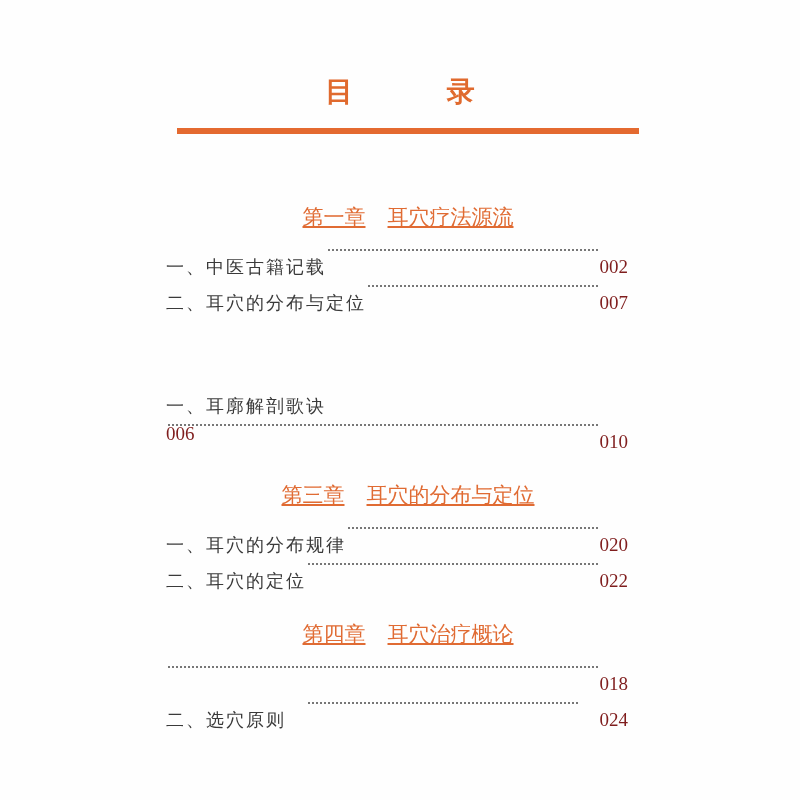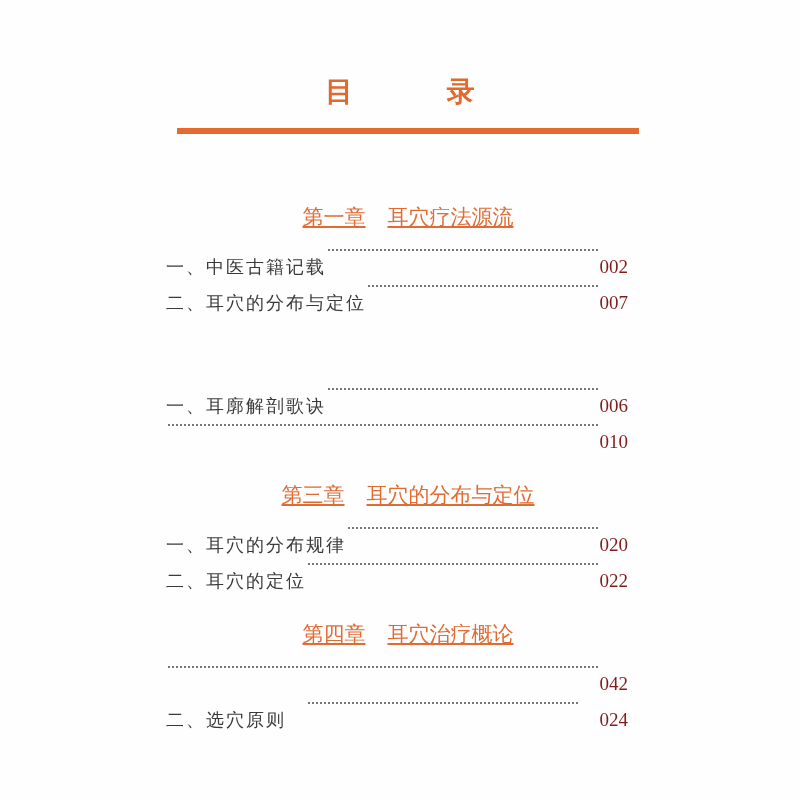--- a/index.html
+++ b/index.html
@@ -45,21 +45,21 @@
     <span class="label">一、中医古籍记载</span>
     <span class="dots"></span>
     <span class="page-no">002</span>
   </div>
   <div class="entry" style="top:290px;">
     <span class="label">二、耳穴的分布与定位</span>
     <span class="dots"></span>
     <span class="page-no">007</span>
   </div>
 
-  <div class="entry" style="top:393px;">
+  <div class="entry" style="top:393px;flex-direction:column;">
     <span class="label">一、耳廓解剖歌诀</span>
     <span class="dots"></span>
     <span class="page-no">006</span>
   </div>
   <div class="entry" style="top:429px;">
     <span class="dots"></span>
     <span class="page-no">010</span>
   </div>
 
   <div class="chapter" style="top:481px;">
@@ -74,20 +74,20 @@
     <span class="label">二、耳穴的定位</span>
     <span class="dots"></span>
     <span class="page-no">022</span>
   </div>
 
   <div class="chapter" style="top:620px;">
     <span class="num">第四章</span><span>耳穴治疗概论</span>
   </div>
   <div class="entry" style="top:671px;">
     <span class="dots"></span>
-    <span class="page-no">042</span>
+    <span class="page-no">018</span>
   </div>
   <div class="entry" style="top:707px;gap:20px;">
     <span class="label">二、选穴原则</span>
     <span class="dots"></span>
     <span class="page-no">024</span>
   </div>
 </div>
 
 </body></html>

